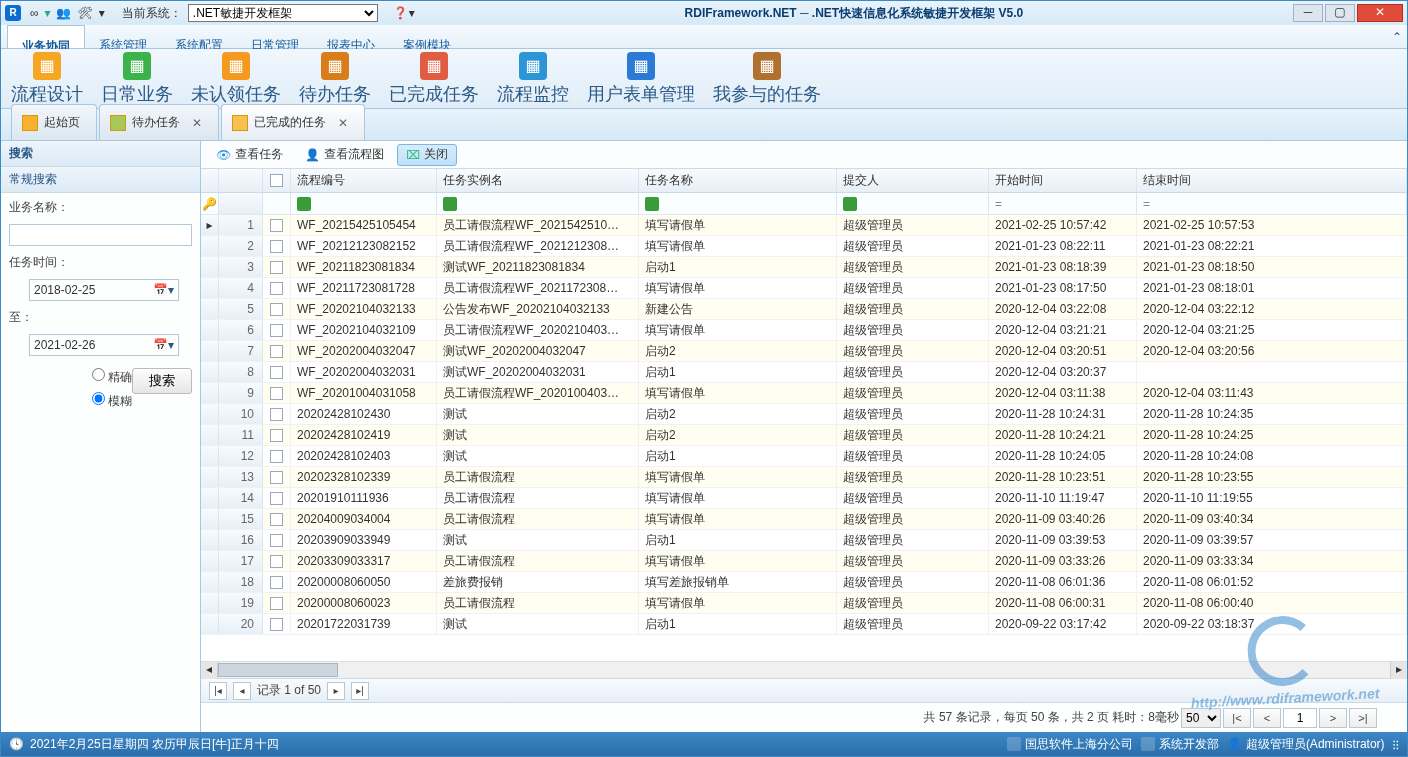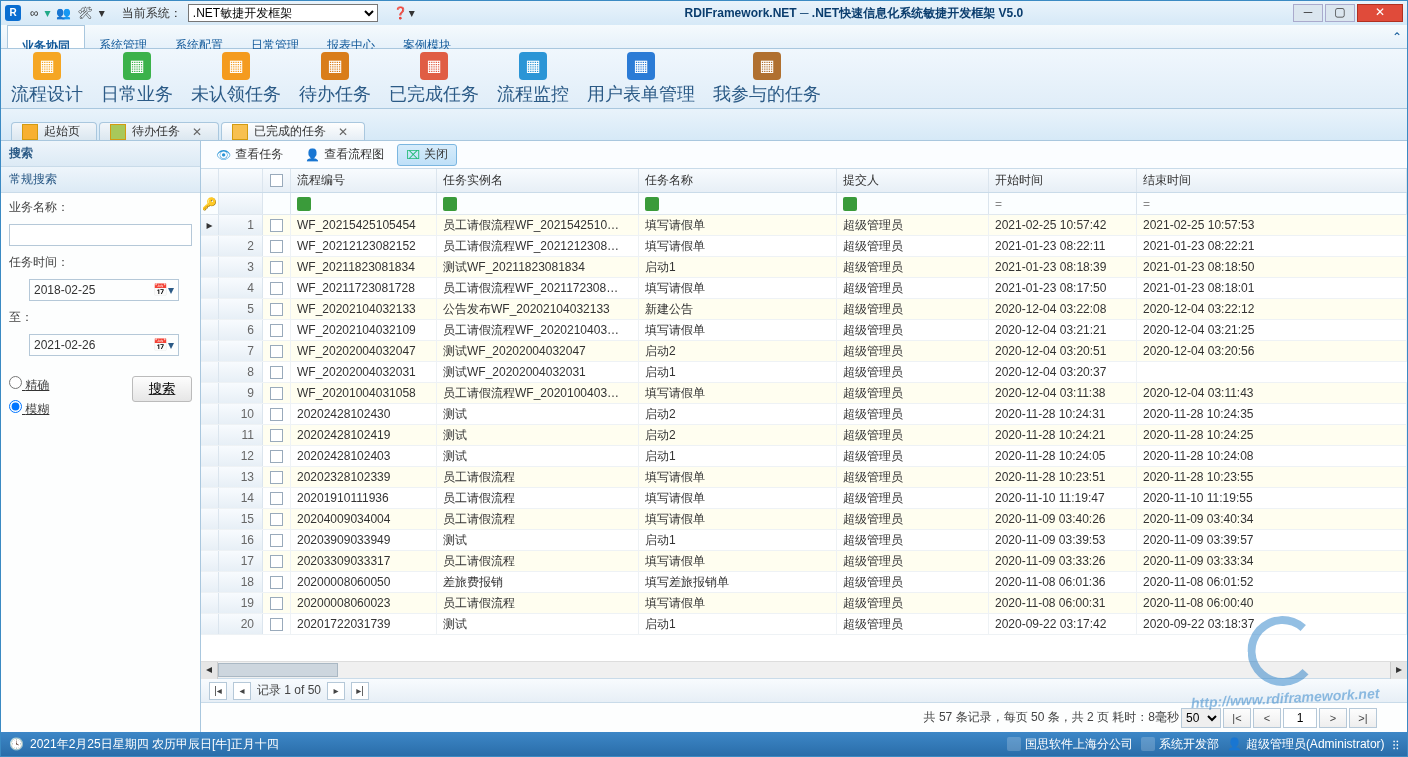--- a/index.html
+++ b/index.html
@@ -17,38 +17,38 @@
 .titlebar .winbtn.close { background:#e04b3a; color:#fff; border-color:#b03020; width:46px;}
 .menubar { height:24px; background:linear-gradient(#f5fafd,#e6f1fa); border-bottom:1px solid #a9c7de; display:flex; align-items:stretch; padding-left:6px;}
 .menubar .mitem { padding:8px 14px; line-height:24px; cursor:pointer; color:#135a9a;}
 .menubar .mitem.active { background:#fff; border:1px solid #a9c7de; border-bottom:none; font-weight:bold;}
 .menubar .expander { margin-left:auto; width:20px; text-align:center; line-height:24px; color:#135a9a; cursor:pointer;}
 .ribbon { height:60px; background:linear-gradient(#f0f7fd,#e0edf8); border-bottom:1px solid #a9c7de; display:flex; align-items:center; padding:2px 10px; gap:18px;}
 .ribbon .rbtn { display:flex; flex-direction:column; align-items:center; cursor:pointer; min-width:60px;}
 .ribbon .rbtn .ic { width:28px; height:28px; border-radius:4px; display:flex; align-items:center; justify-content:center; font-size:16px; color:#fff;}
 .ribbon .rbtn .lbl { margin-top:2px; font-size:18px; color:#2b5a86;}
 .tabstrip { height:32px; background:linear-gradient(#e9f3fb,#d6e9f7); border-bottom:1px solid #a9c7de; display:flex; align-items:flex-end; padding-left:10px; gap:2px;}
-.tab { height:18px; padding:0 16px 0 10px; background:linear-gradient(#fefefe,#e6eef5); border:1px solid #a9c7de; border-bottom:none; border-radius:4px 4px 0 0; display:flex; align-items:center; gap:6px; cursor:pointer;}
+.tab { height:36px; padding:0 16px 0 10px; background:linear-gradient(#fefefe,#e6eef5); border:1px solid #a9c7de; border-bottom:none; border-radius:4px 4px 0 0; display:flex; align-items:center; gap:6px; cursor:pointer;}
 .tab.inactive { background:linear-gradient(#f2f6fa,#dbe7f0); }
 .tab .tic { width:16px; height:16px; display:inline-block; background:#f8c030; border:1px solid #d39b10;}
 .tab .tic.home { background:#f8b030;}
 .tab .tic.todo { background:#a8c85a;}
 .tab .tic.done { background:#f8c050;}
 .tab .tx {}
 .tab .close { color:#666; margin-left:6px;}
 .workarea { flex:1; display:flex; border-top:0; overflow:hidden;}
 .sidebar { width:200px; border-right:1px solid #a9c7de; background:#fdfefe; display:flex; flex-direction:column;}
 .sidebar .sh { background:linear-gradient(#eef5fb,#dceaf5); border-bottom:1px solid #c9dbe9; padding:4px 8px; font-weight:bold; color:#2b5a86;}
 .sidebar .sec { padding:6px 8px; display:flex; flex-direction:column; gap:8px;}
 .sidebar label { color:#444;}
 .sidebar .inp { height:22px; border:1px solid #b5c8d8; padding:0 4px; width:100%;}
 .sidebar .dateinp { height:22px; border:1px solid #b5c8d8; width:150px; padding:0 4px; display:flex; align-items:center; justify-content:space-between; margin-left:20px;}
 .sidebar .dateinp .cal { color:#2b5a86;}
 .sidebar .searchbtn { width:60px; height:26px; background:linear-gradient(#fdfdfd,#e6e6e6); border:1px solid #bbb; border-radius:3px; cursor:pointer;}
-.sidebar .radioarea { display:flex; justify-content:space-between; align-items:flex-start; margin-top:12px;text-decoration:underline;}
+.sidebar .radioarea { display:flex; justify-content:flex-end; align-items:flex-start; margin-top:4px;}
 .main { flex:1; display:flex; flex-direction:column; overflow:hidden;}
 .toolbar2 { height:28px; border-bottom:1px solid #c9dbe9; display:flex; align-items:center; padding-left:6px; gap:4px; background:#fbfdff;}
 .toolbar2 .tbtn { height:22px; padding:0 8px; border:1px solid transparent; display:flex; align-items:center; gap:4px; cursor:pointer; border-radius:3px;}
 .toolbar2 .tbtn.closed { border:1px solid #7bb6e0; background:linear-gradient(#d7ecfb,#bfe0f8);}
 .grid { flex:1; display:flex; flex-direction:column; overflow:hidden;}
 .ghead { display:flex; background:linear-gradient(#f8fbfe,#e7eff6); border-bottom:1px solid #c9dbe9; height:24px;}
 .gfilter { display:flex; background:#fbfeff; border-bottom:1px solid #e0e8ef; height:22px;}
 .col { border-right:1px solid #dbe5ee; padding:0 6px; display:flex; align-items:center; overflow:hidden; white-space:nowrap;}
 .c-marker{width:18px; justify-content:center;}
 .c-idx{width:44px; justify-content:flex-end; padding-right:8px; background:linear-gradient(#f8fbfe,#e7eff6);}

